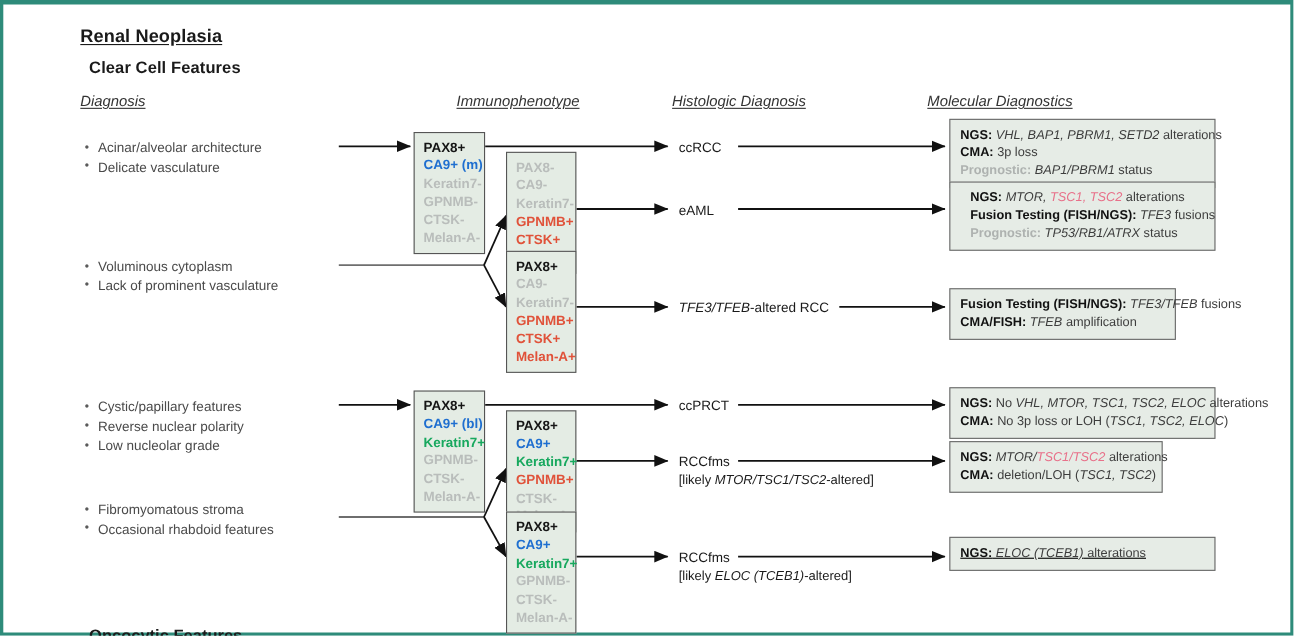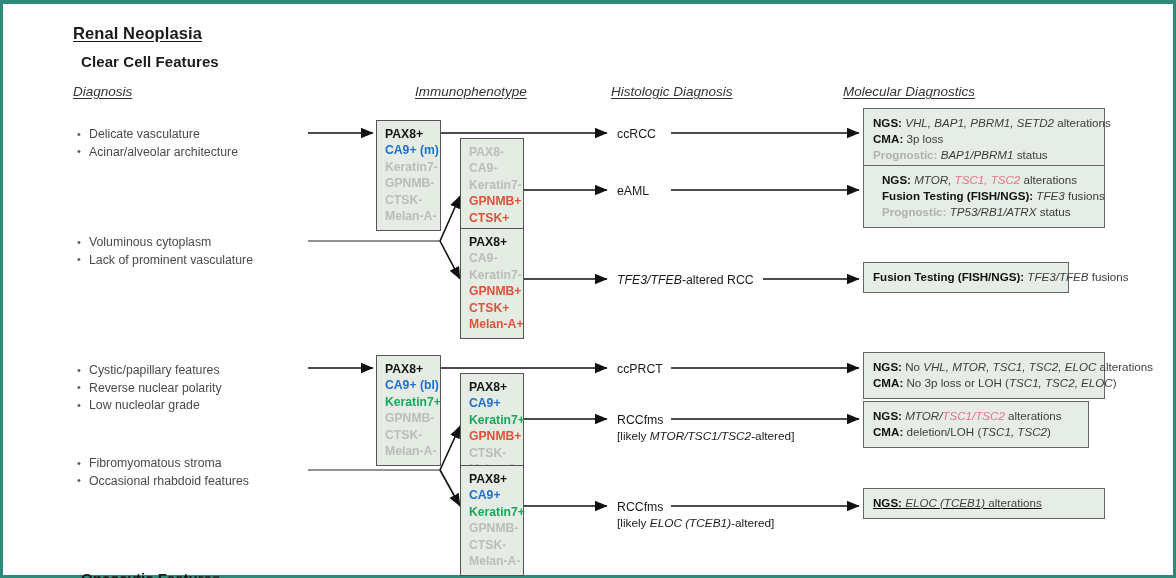--- a/index.html
+++ b/index.html
@@ -144,22 +144,22 @@
 
     <div class="abs title-main">Renal Neoplasia</div>
     <div class="abs title-sub">Clear Cell Features</div>
 
     <div class="abs col-head" style="left:70px; top:80px;">Diagnosis</div>
     <div class="abs col-head" style="left:412px; top:80px;">Immunophenotype</div>
     <div class="abs col-head" style="left:608px; top:80px;">Histologic Diagnosis</div>
     <div class="abs col-head" style="left:840px; top:80px;">Molecular Diagnostics</div>
 
     <ul class="abs morph" style="left:72px; top:122px;">
+      <li>Acinar/alveolar architecture</li>
       <li>Delicate vasculature</li>
-      <li>Acinar/alveolar architecture</li>
     </ul>
 
     <ul class="abs morph" style="left:72px; top:230px;">
       <li>Voluminous cytoplasm</li>
       <li>Lack of prominent vasculature</li>
     </ul>
 
     <ul class="abs morph" style="left:72px; top:358px;">
       <li>Cystic/papillary features</li>
       <li>Reverse nuclear polarity</li>
@@ -258,28 +258,29 @@
       </div>
 
     <div class="abs mol-box" style="left:860px; top:161px; width:242px;padding-left:18px;">
         <div><span class="lbl">NGS:</span><span class="txt it"> MTOR,</span><span class="txt pink"> TSC1, TSC2</span><span class="txt"> alterations</span></div>
         <div><span class="lbl">Fusion Testing (FISH/NGS):</span><span class="txt it"> TFE3</span><span class="txt"> fusions</span></div>
         <div class="muted"><span class="lbl">Prognostic:</span><span class="txt it"> TP53/RB1/ATRX</span><span class="txt"> status</span></div>
       </div>
 
     <div class="abs mol-box" style="left:860px; top:258px; width:206px;">
         <div><span class="lbl">Fusion Testing (FISH/NGS):</span><span class="txt it"> TFE3/TFEB</span><span class="txt"> fusions</span></div>
+        <div><span class="lbl">CMA/FISH:</span><span class="txt it"> TFEB</span><span class="txt"> amplification</span></div>
       </div>
 
     <div class="abs mol-box" style="left:860px; top:348px; width:242px;">
         <div><span class="lbl">NGS:</span><span class="txt"> No </span><span class="txt it">VHL, MTOR, TSC1, TSC2, ELOC</span><span class="txt"> alterations</span></div>
         <div><span class="lbl">CMA:</span><span class="txt"> No 3p loss or LOH (</span><span class="txt it">TSC1, TSC2, ELOC</span><span class="txt">)</span></div>
       </div>
 
-    <div class="abs mol-box" style="left:860px; top:397px; width:226px;">
+    <div class="abs mol-box" style="left:860px; top:397px; width:194px;">
         <div><span class="lbl">NGS:</span><span class="txt it"> MTOR/</span><span class="txt pink">TSC1/TSC2</span><span class="txt"> alterations</span></div>
         <div><span class="lbl">CMA:</span><span class="txt"> deletion/LOH (</span><span class="txt it">TSC1, TSC2</span><span class="txt">)</span></div>
       </div>
 
     <div class="abs mol-box" style="left:860px; top:484px; width:242px;text-decoration:underline;">
         <div><span class="lbl">NGS:</span><span class="txt it"> ELOC (TCEB1)</span><span class="txt"> alterations</span></div>
       </div>
 
     <div class="abs bottom-cut">Oncocytic Features</div>
 

